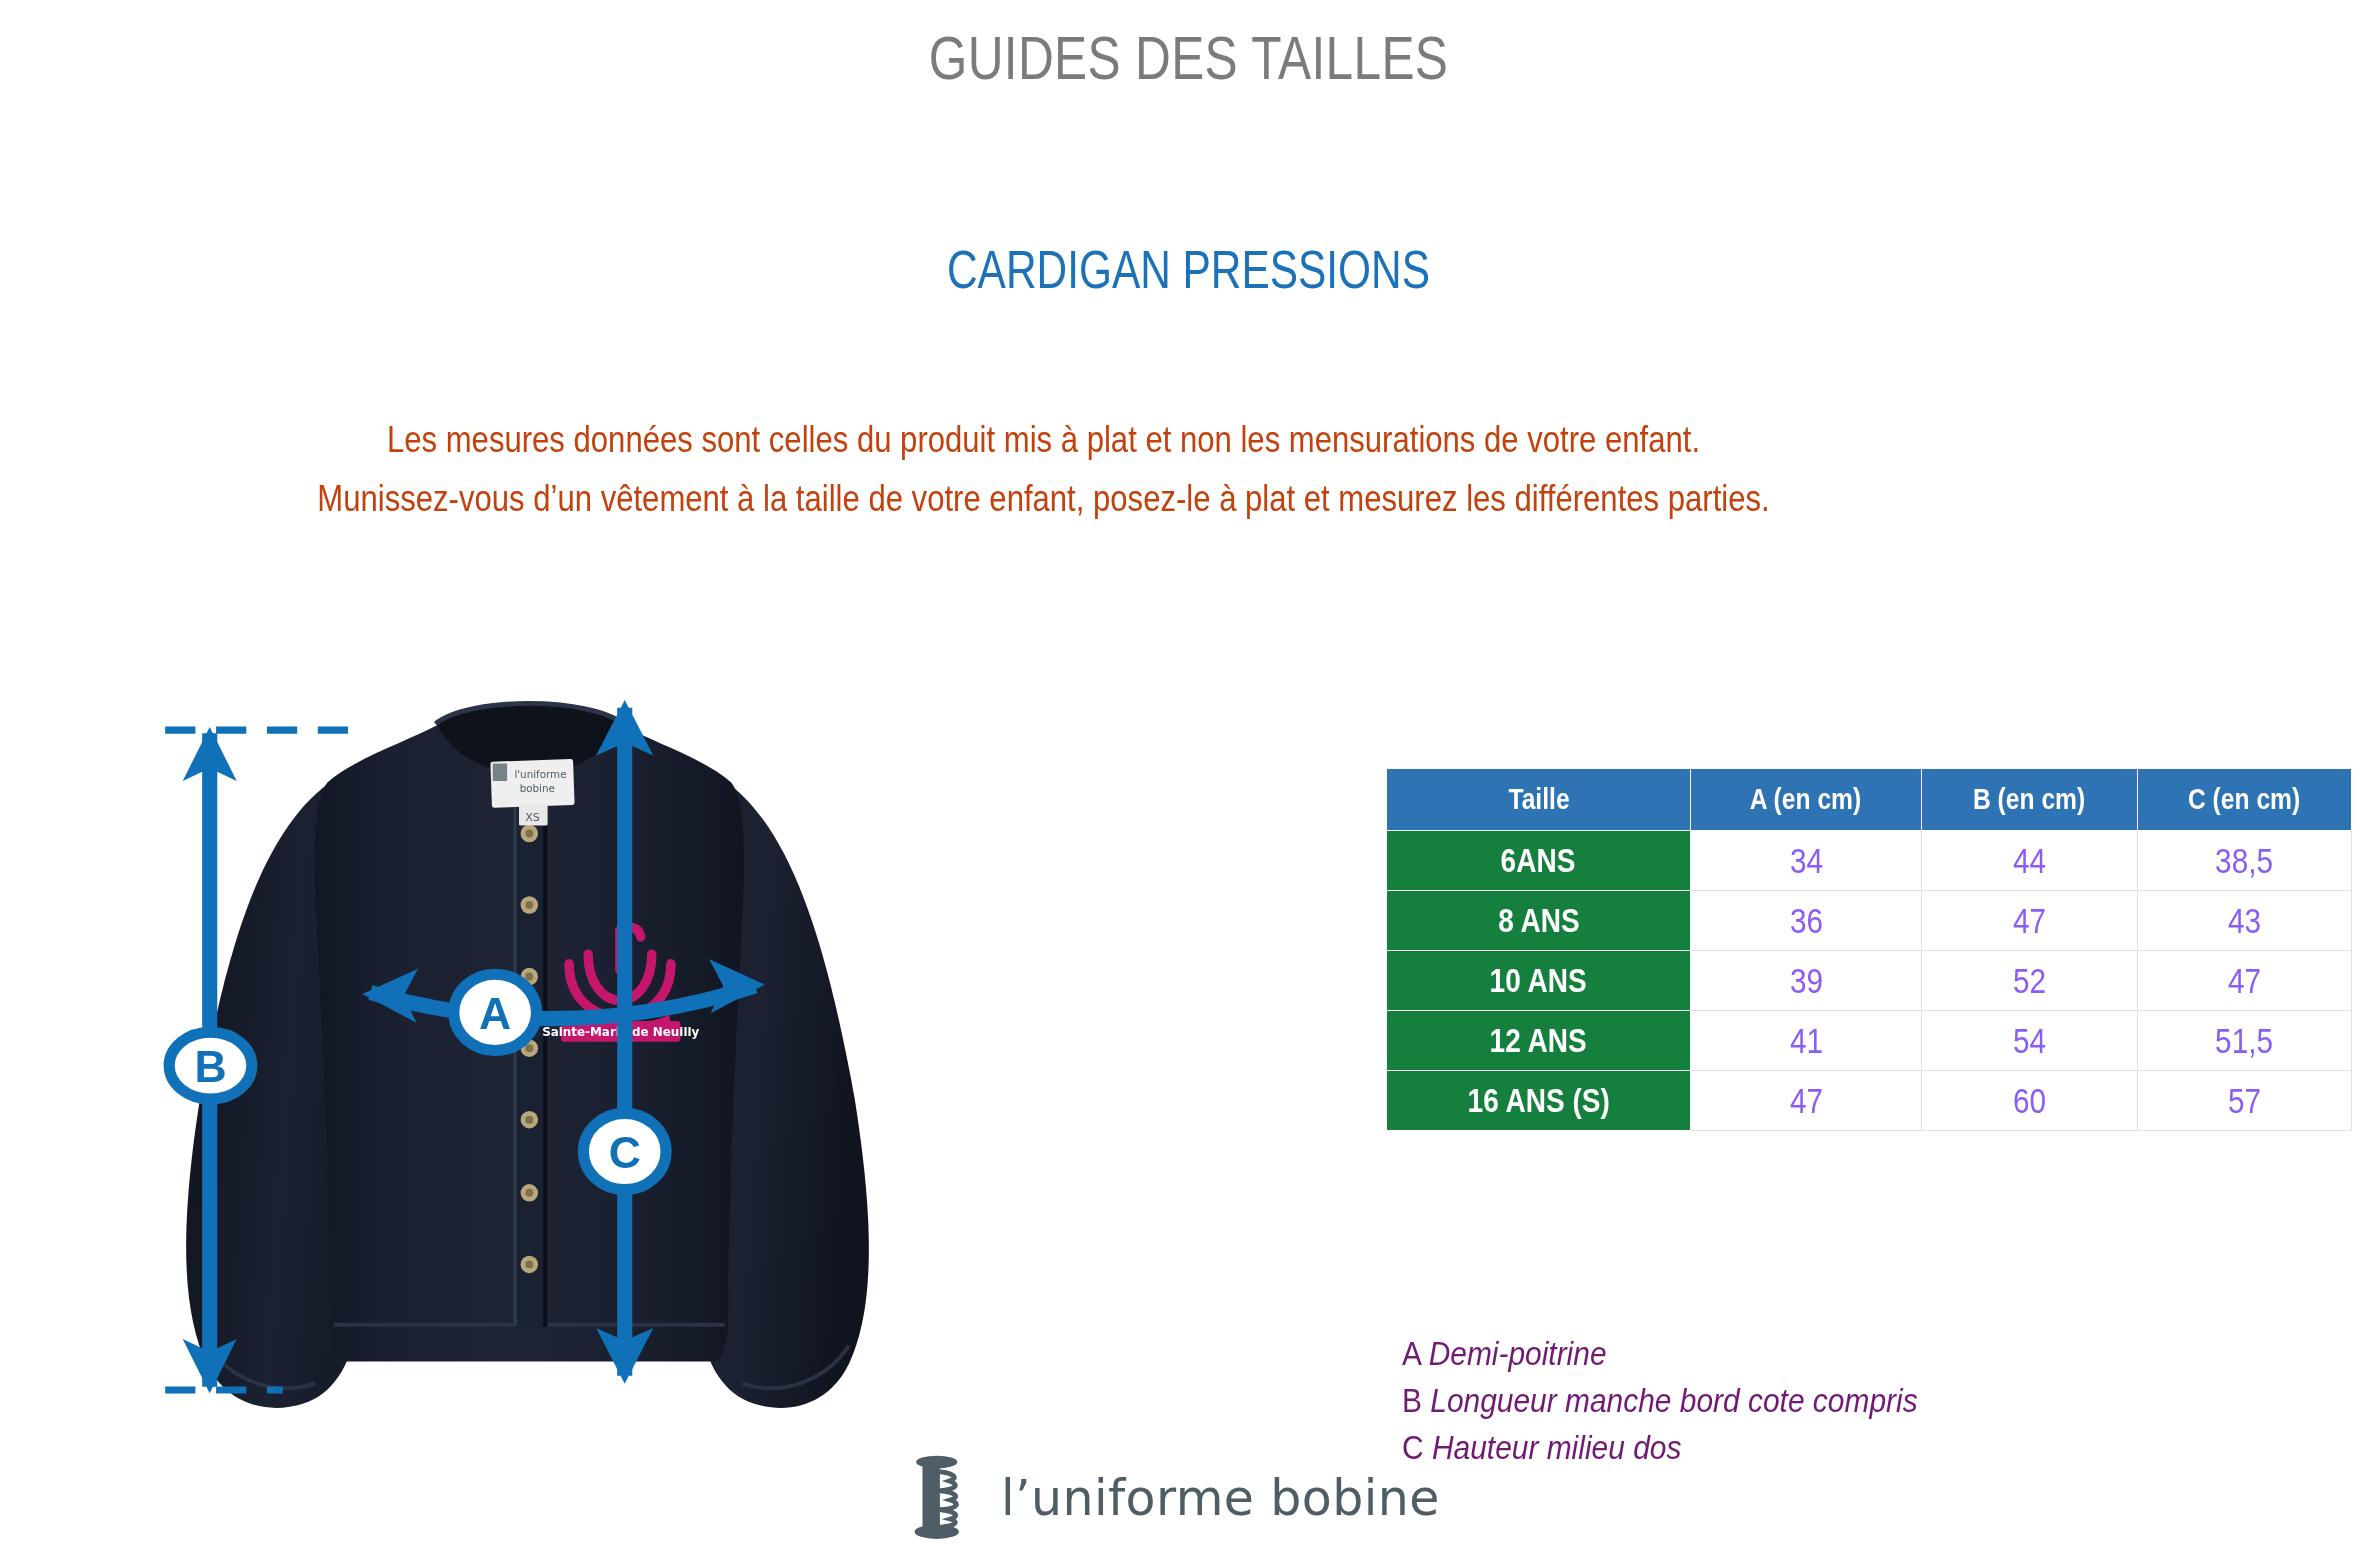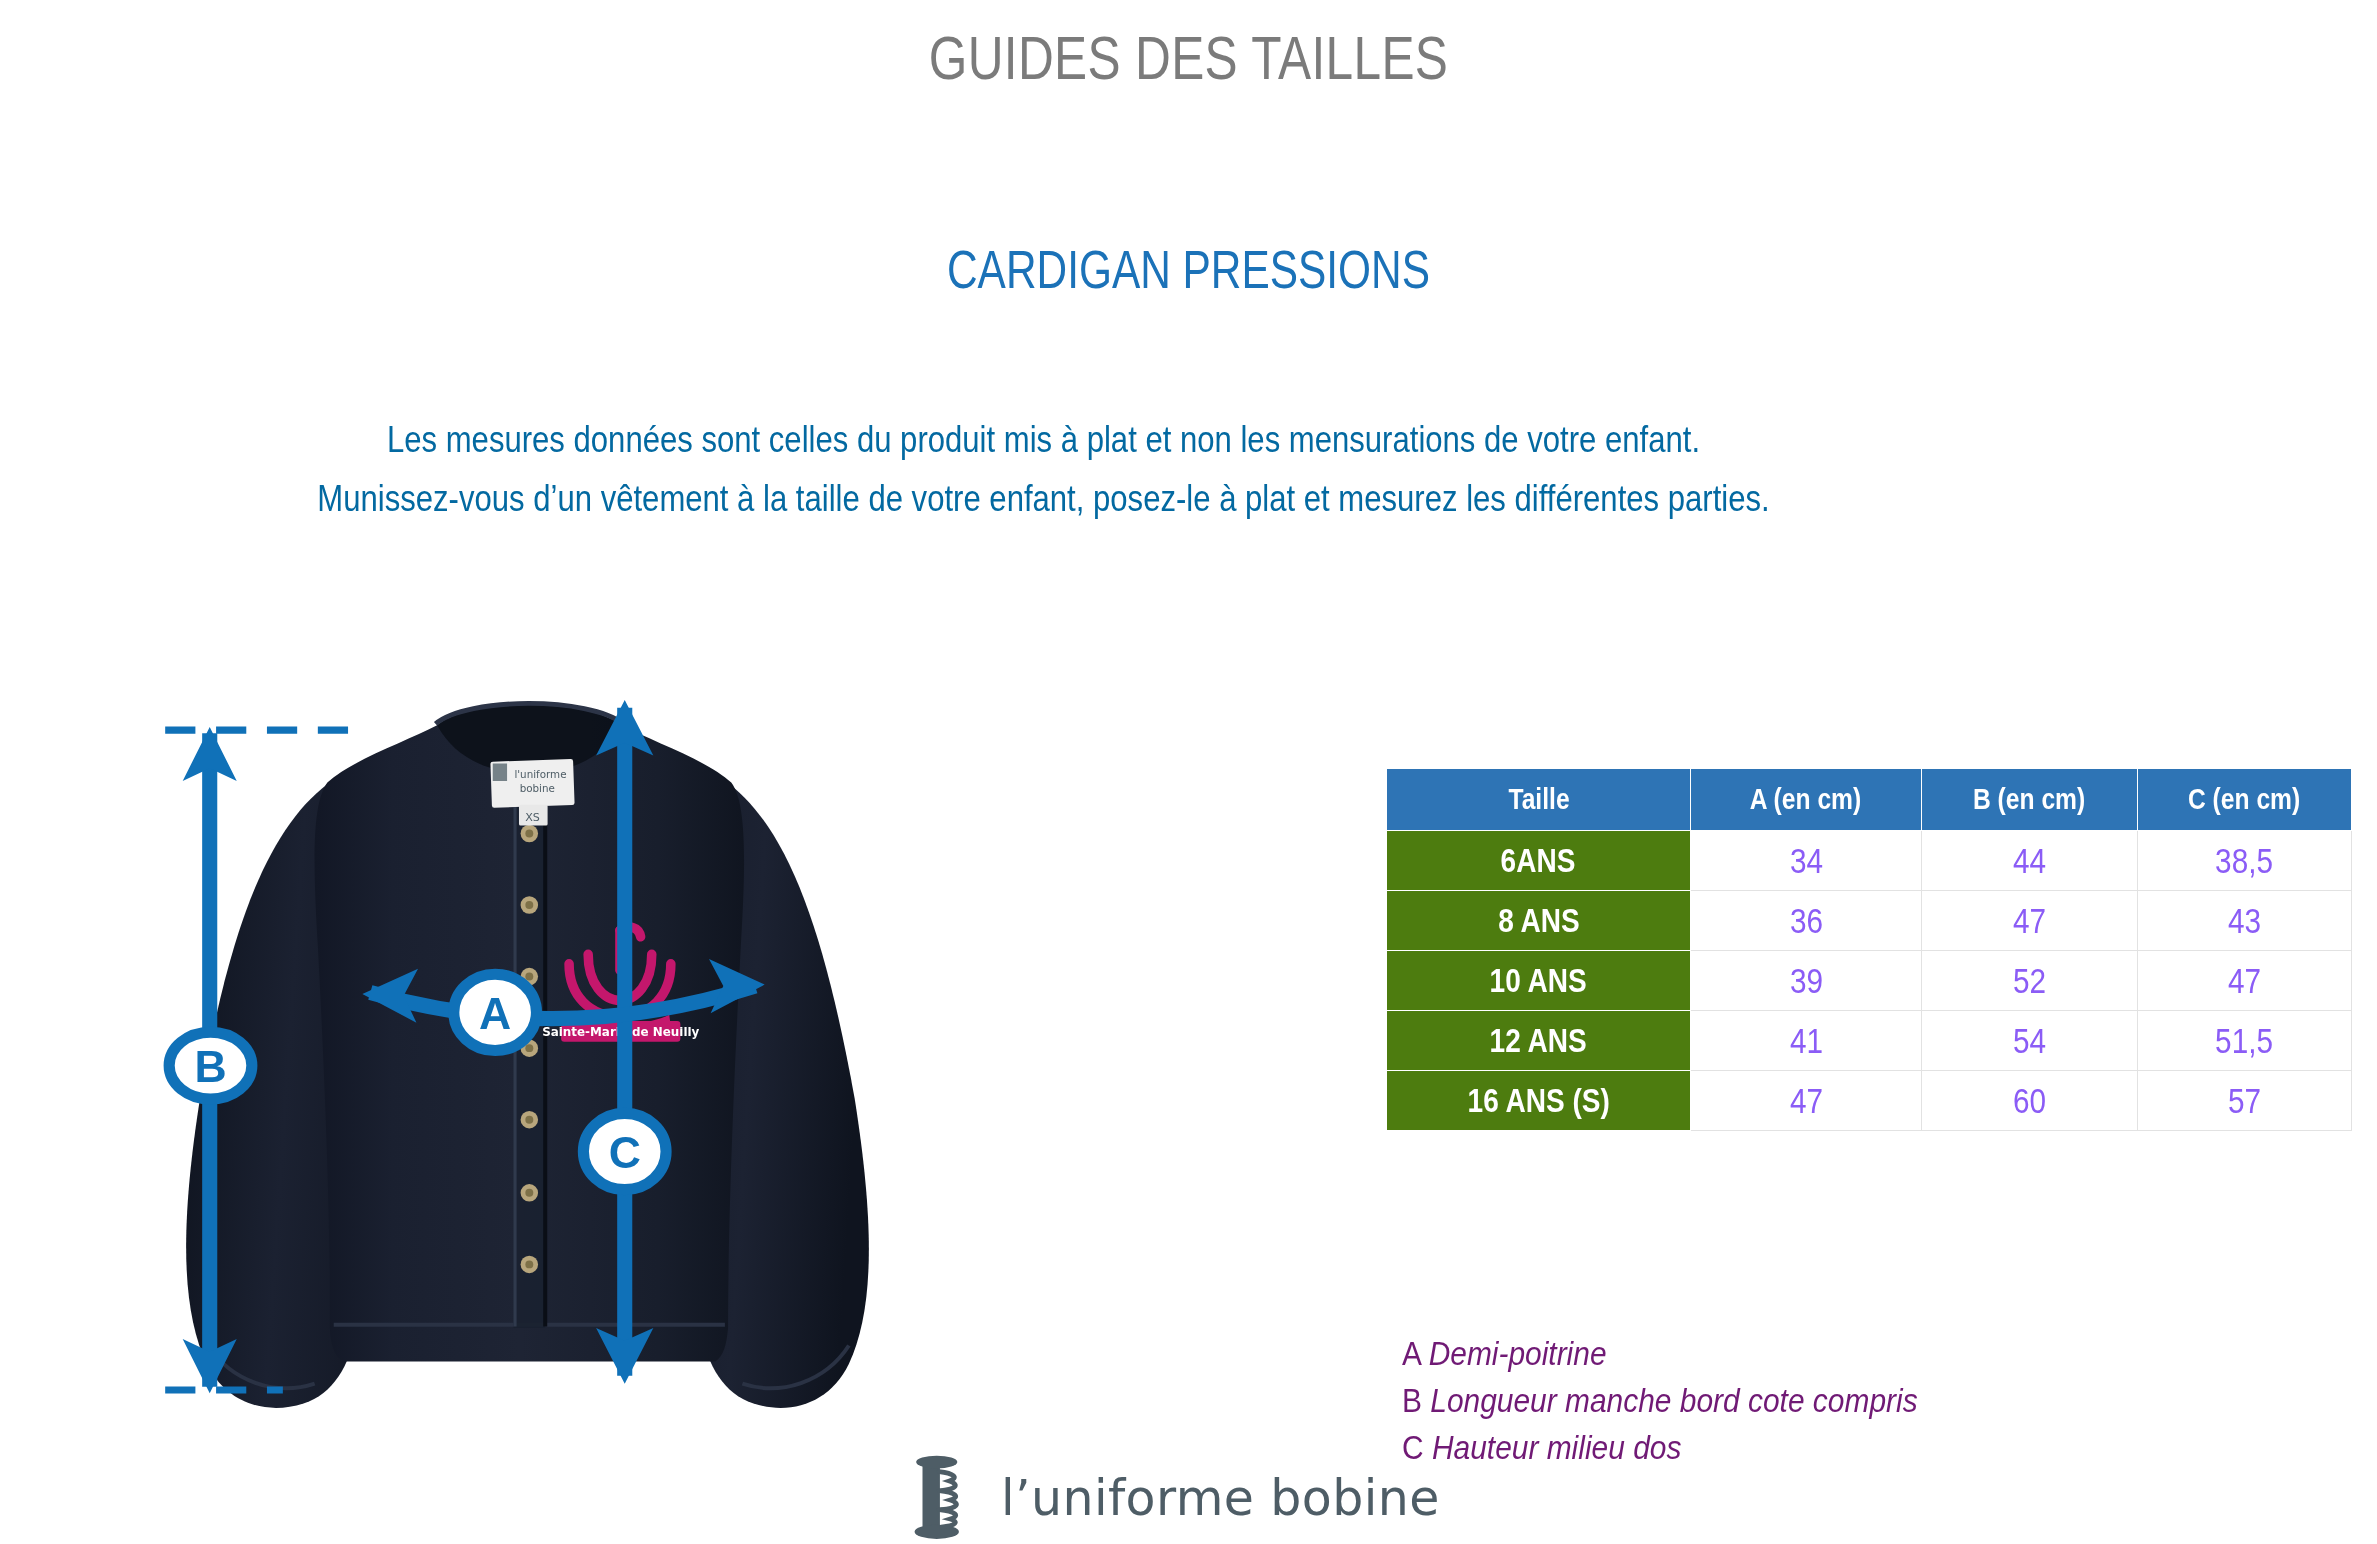--- a/index.html
+++ b/index.html
@@ -36,21 +36,21 @@
     font-weight: 400;
     transform: scaleX(0.80);
     transform-origin: center top;
     white-space: nowrap;
   }
 
   
   .intro {
     position: absolute; left: 0; top: 410px; width: 2087px;
     text-align: center;
-    color: #0369a1;
+    color: #c2410c;
     font-size: 37px;
     line-height: 59px;
     font-weight: 400;
   }
   .intro .line {
     display: block;
     transform: scaleX(0.84);
     transform-origin: center center;
     white-space: nowrap;
   }
@@ -101,21 +101,21 @@
     height: 60px;
     text-align: center;
     font-size: 35px;
     color: #8b5cf6;
     border: 1.6px solid #E2E2E2;
     vertical-align: middle;
     background: #ffffff;
     font-weight: 400;
   }
   #size-table td.size-cell {
-    background: #4d7c0f;
+    background: #15803d;
     color: #ffffff;
     font-weight: 700;
     font-size: 33px;
     border: 1.6px solid #ffffff;
   }
 
   
   #legend {
     position: absolute;
     left: 1402px; top: 1330px;

